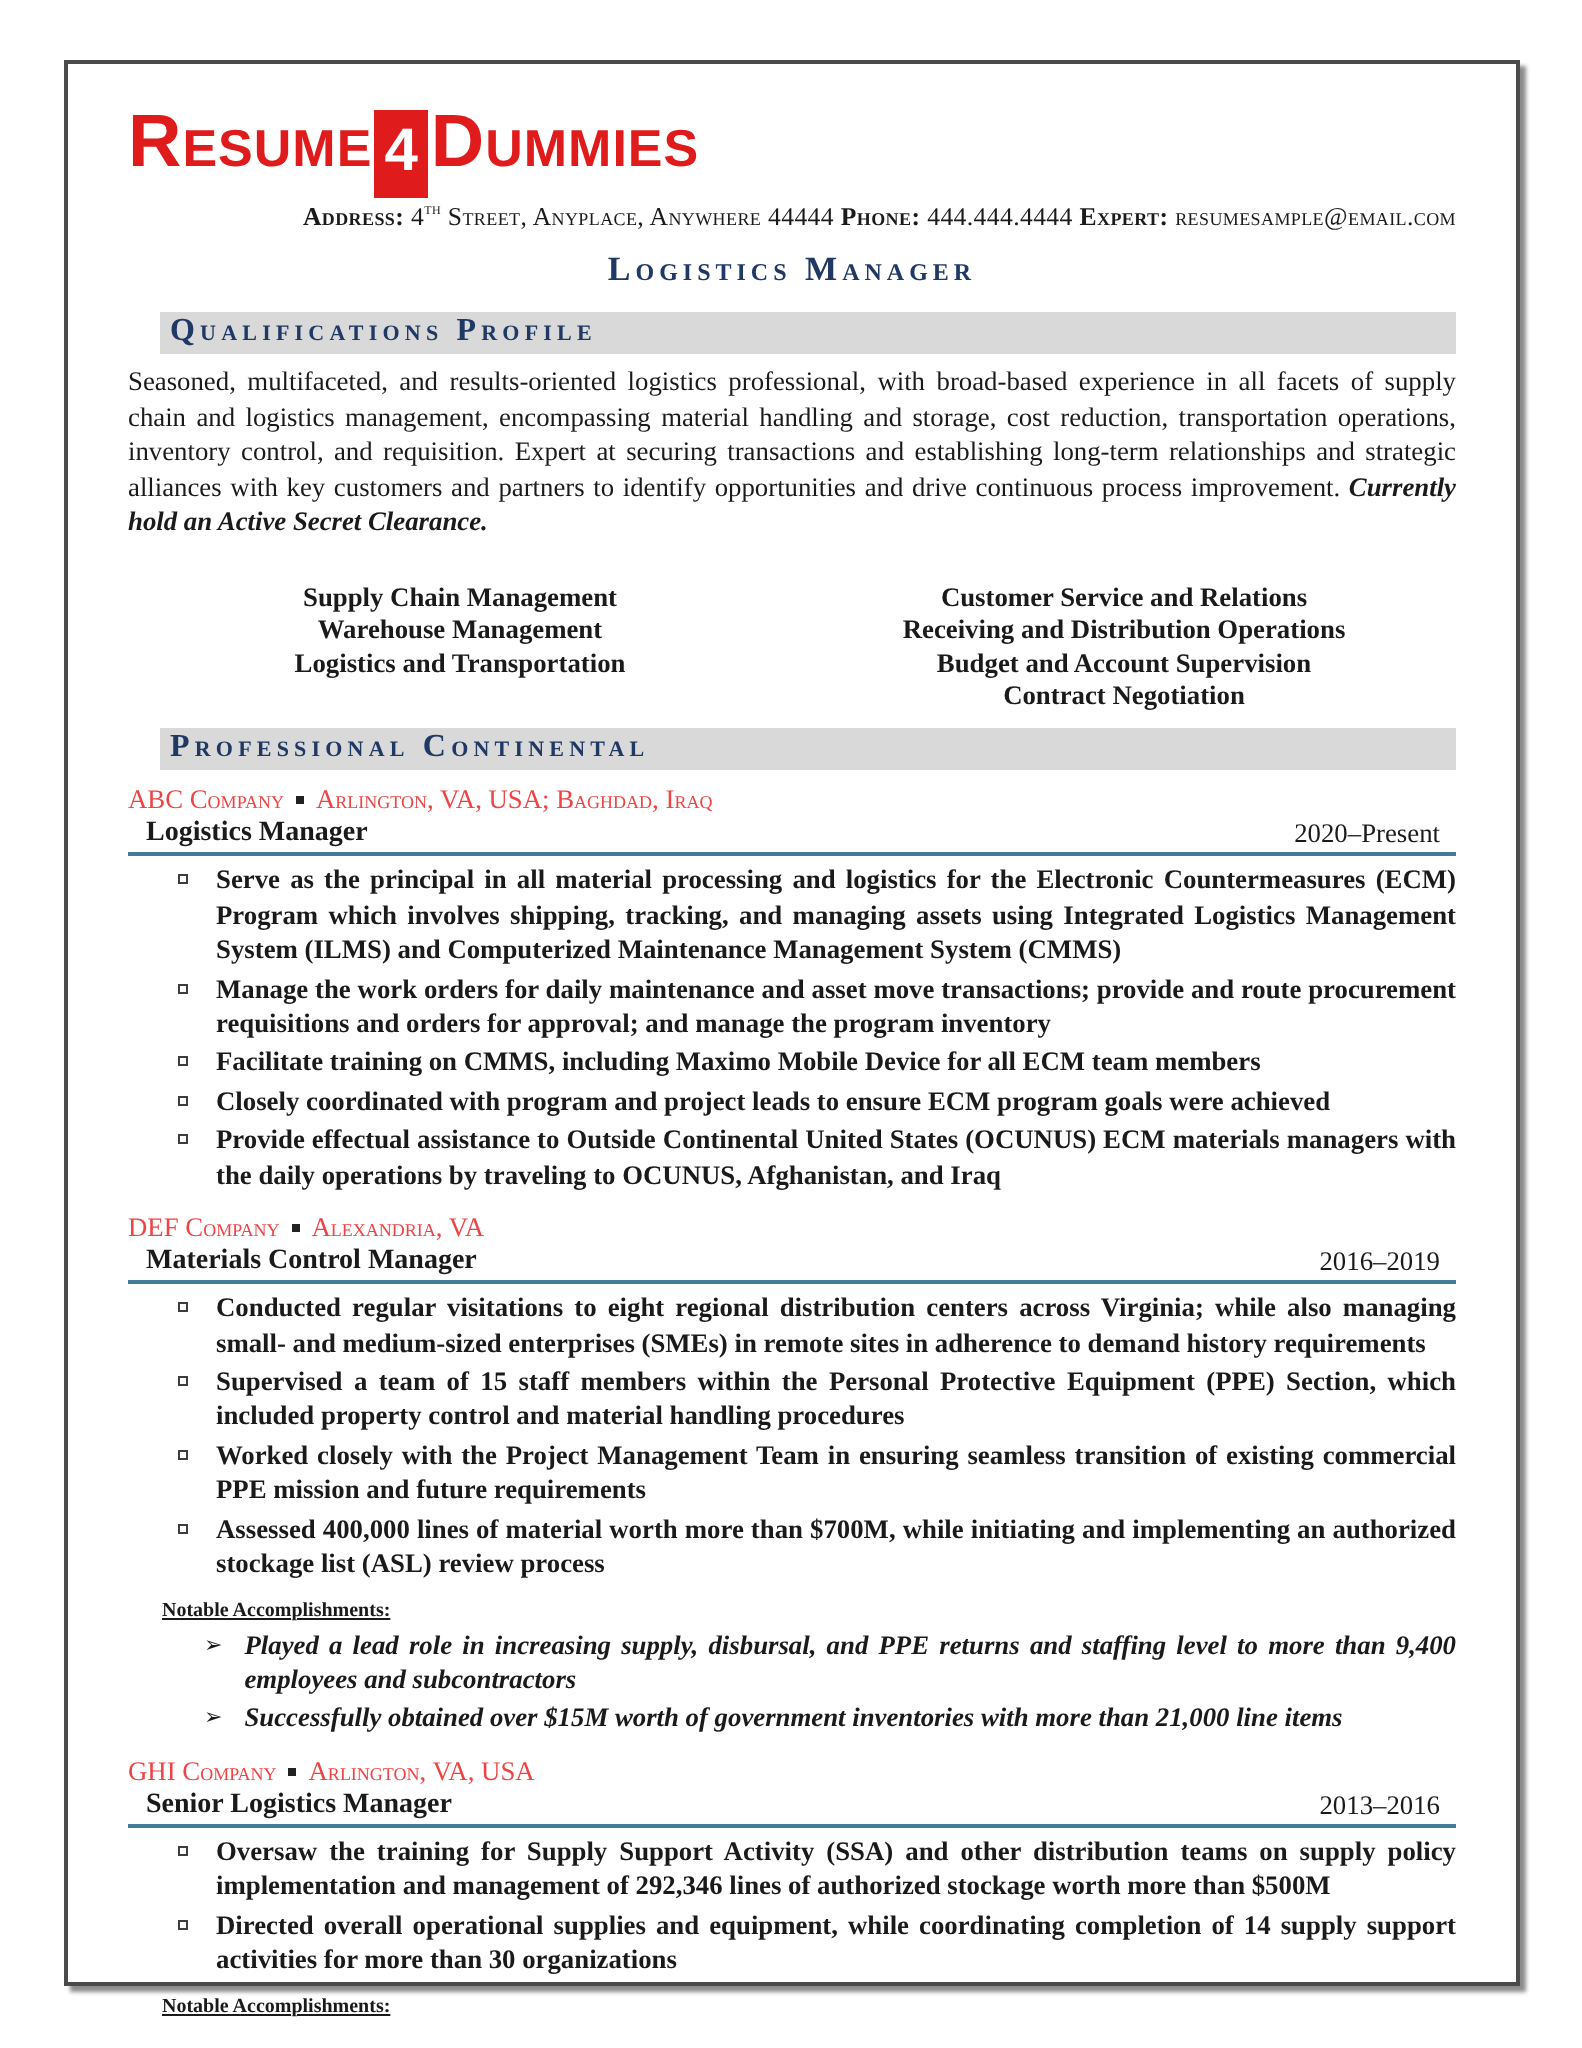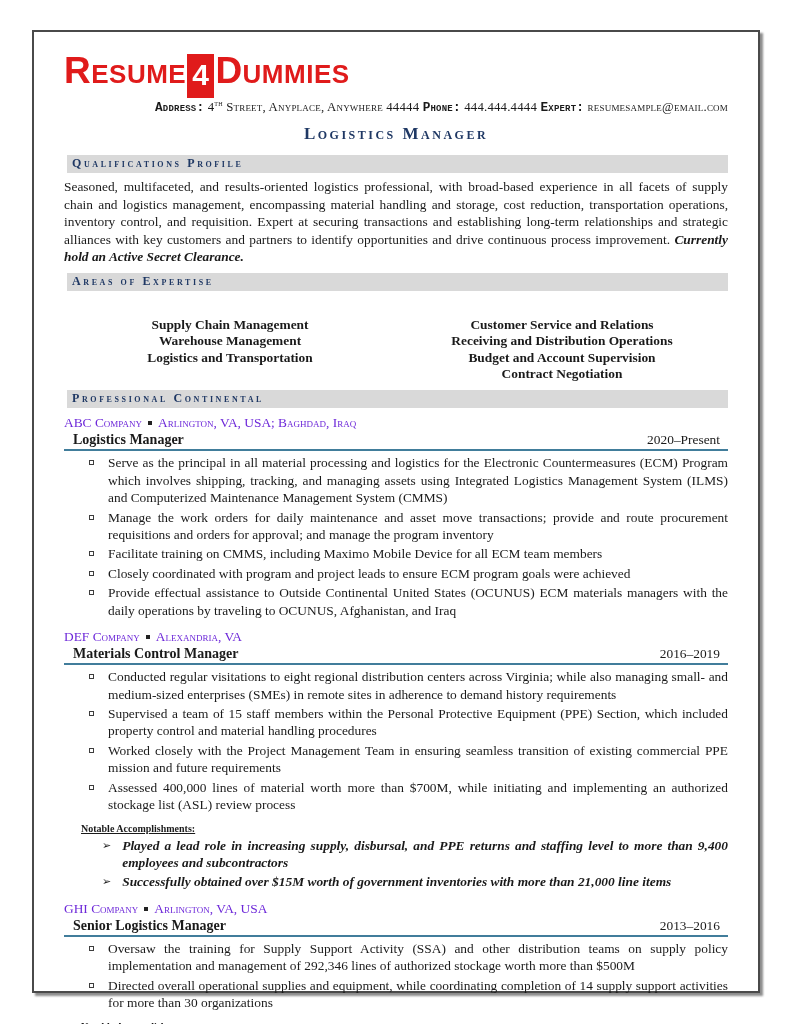--- a/index.html
+++ b/index.html
@@ -10,42 +10,42 @@
     box-shadow:3px 3px 2px rgba(0,0,0,0.45);
     padding:20px 30px 8px 30px;
     display:flex; flex-direction:column;
   }
   
   .logo { font-family:"Liberation Sans", sans-serif; font-weight:bold; color:#e01b1b;
           font-variant:small-caps; font-size:37px; letter-spacing:0.5px; line-height:1; }
   .logo-digit { display:inline-block; background:#e01b1b; color:#ffffff; font-variant:normal;
           font-size:30px; line-height:1; padding:6px 5px 8px 5px; margin:0 1px; position:relative; top:2px; }
   .contact { text-align:right; font-variant:small-caps; font-size:12.8px; margin-top:3px; letter-spacing:0.2px; }
-  .contact .lbl { font-weight:bold;font-family:Liberation Mono, monospace; }
+  .contact .lbl { font-weight:bold; }
   .contact sup { font-size:8px; }
   .page-title { text-align:center; color:#1f3864; font-weight:bold; font-variant:small-caps;
           font-size:17px; letter-spacing:2.5px; margin:9px 0 4px 0; }
   
   .bar { background:#d9d9d9; color:#1f3864; font-weight:bold; font-variant:small-caps;
-         font-size:12px; letter-spacing:2.6px; padding:1px 5px 2px 5px; margin:7px 0 5px 3px; }
+         font-size:16px; letter-spacing:2.6px; padding:1px 5px 2px 5px; margin:7px 0 5px 16px; }
   
   .para { font-size:13.4px; line-height:1.31; text-align:justify; }
   .clearance { font-weight:bold; font-style:italic; }
   
   .expertise { display:flex; margin:21px 0 1px 0; }
   .exp-col { flex:1; text-align:center; font-weight:bold; font-size:13.4px; line-height:1.22; }
   
-  .company-line { color:#6d28d9; font-variant:small-caps; font-size:13.4px; margin-top:8px; }
+  .company-line { color:#ef4444; font-variant:small-caps; font-size:13.4px; margin-top:8px; }
   .sep-sq { display:inline-block; width:4px; height:4px; background:#222; margin:0 6px 2px 6px; vertical-align:middle; }
   .job-head { display:flex; justify-content:space-between; align-items:flex-end;
               border-bottom:2px solid #417d9b; padding:0 8px 1px 9px; margin-top:1px; }
   .job-title { font-weight:bold; font-size:14px; }
   .job-dates { font-size:13.4px; }
   .bullets { list-style:none; margin-top:3px; padding-left:25px; }
-  .bullet-row { display:flex; margin-bottom:2px; }
+  .bullet-row { display:flex; margin-bottom:2px;font-weight:bold; }
   .sq { flex:none; width:5px; height:5px; border:1px solid #3d3d3d; margin:6px 14px 0 0; }
   .btxt { flex:1; font-size:13.4px; line-height:1.3; text-align:justify; }
   
   .note-label { font-weight:600; text-decoration:underline; font-size:10px; margin:9px 0 3px 17px; }
   .acc-row { display:flex; padding-left:38px; margin-bottom:2px; }
   .arrow { flex:none; font-family:"DejaVu Sans", sans-serif; font-size:11px; line-height:17px; margin-right:11px; color:#1a1a1a; }
   .atxt { flex:1; font-weight:bold; font-style:italic; font-size:13.4px; line-height:1.3; text-align:justify; }
 </style>
 </head>
 <body>
@@ -62,21 +62,20 @@
     <span>444.444.4444</span>
     <span class="lbl">Expert:</span>
     <span>resumesample@email.com</span>
   </div>
 
   <div class="page-title">Logistics Manager</div>
 
   <div class="bar">Qualifications Profile</div>
   <p class="para"><span>Seasoned, multifaceted, and results-oriented logistics professional, with broad-based experience in all facets of supply chain and logistics management, encompassing material handling and storage, cost reduction, transportation operations, inventory control, and requisition. Expert at securing transactions and establishing long-term relationships and strategic alliances with key customers and partners to identify opportunities and drive continuous process improvement. </span><span class="clearance">Currently hold an Active Secret Clearance.</span></p>
 
-  <div class="bar">Areas of Expertise</div>
   <div class="expertise">
     <div class="exp-col">
       <div>Supply Chain Management</div>
       <div>Warehouse Management</div>
       <div>Logistics and Transportation</div>
     </div>
     <div class="exp-col">
       <div>Customer Service and Relations</div>
       <div>Receiving and Distribution Operations</div>
       <div>Budget and Account Supervision</div>

